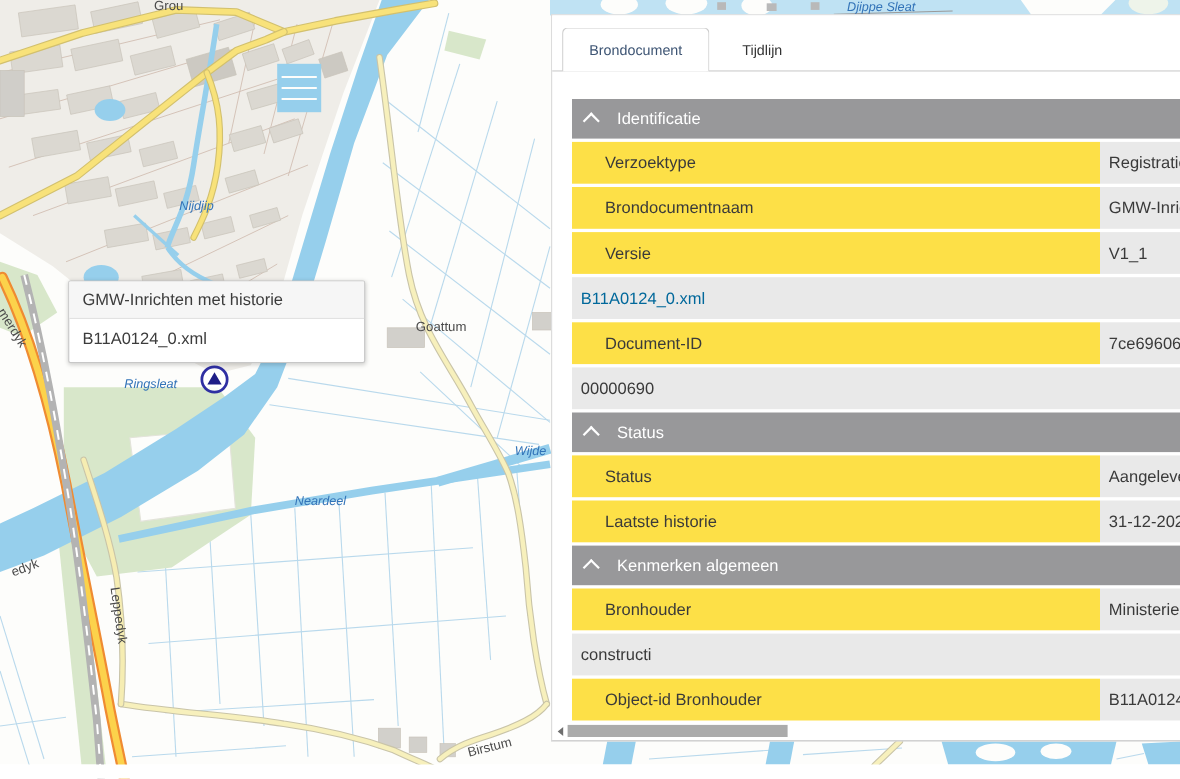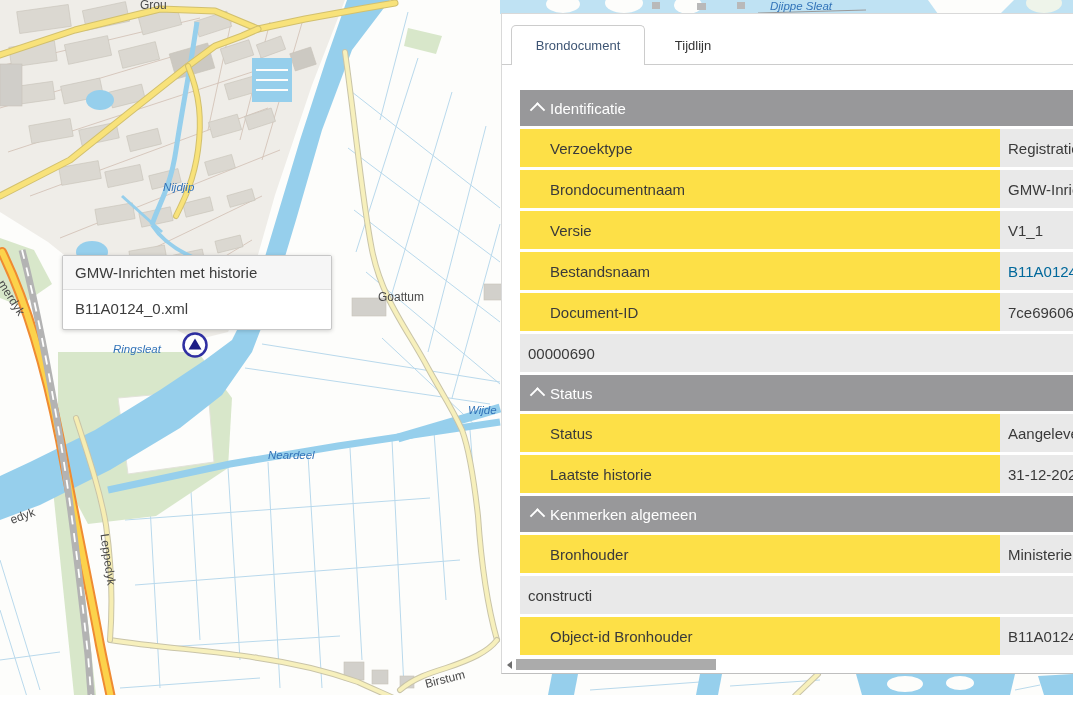--- a/index.html
+++ b/index.html
@@ -44,21 +44,21 @@
   .section + .section{margin-top:3px;}
   .sec-header{
     height:36px;background:#98989a;color:#fff;display:flex;align-items:center;
     font-size:15px;margin-bottom:3px;
   }
   .chev{
     width:9px;height:9px;margin-left:12px;
     border-left:2px solid #fff;border-top:2px solid #fff;
     transform:rotate(45deg) translate(1px,1px);
   }
-  .sec-title{margin-left:7px;}
+  .sec-title{margin-left:18px;}
   .row{display:flex;height:38px;margin-bottom:3px;font-size:15px;color:#3a3a3a;}
   .row .lbl{
     width:480px;background:#fde047;display:flex;align-items:center;
     padding-left:30px;box-sizing:border-box;flex:none;
   }
   .row .val{
     flex:1;background:#e9e9e9;display:flex;align-items:center;
     padding-left:8px;white-space:nowrap;overflow:hidden;
   }
   .row .val.link{color:#01689b;}
@@ -292,21 +292,20 @@
       </div>
       <div class="row">
         <div class="lbl">Brondocumentnaam</div>
         <div class="val">GMW-Inrichten met historie</div>
       </div>
       <div class="row">
         <div class="lbl">Versie</div>
         <div class="val">V1_1</div>
       </div>
       <div class="row">
-        <div class="lbl">Bestandsnaam</div>
         <div class="val link">B11A0124_0.xml</div>
       </div>
       <div class="row">
         <div class="lbl">Document-ID</div>
         <div class="val">7ce69606e</div>
       </div>
       <div class="row">
         <div class="val">00000690</div>
       </div>
     </div>

